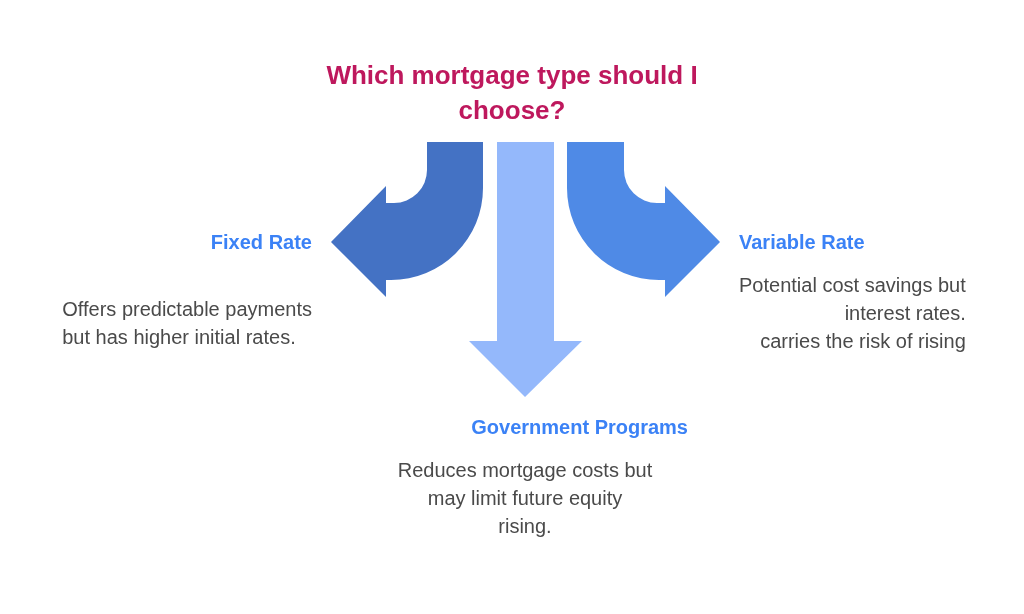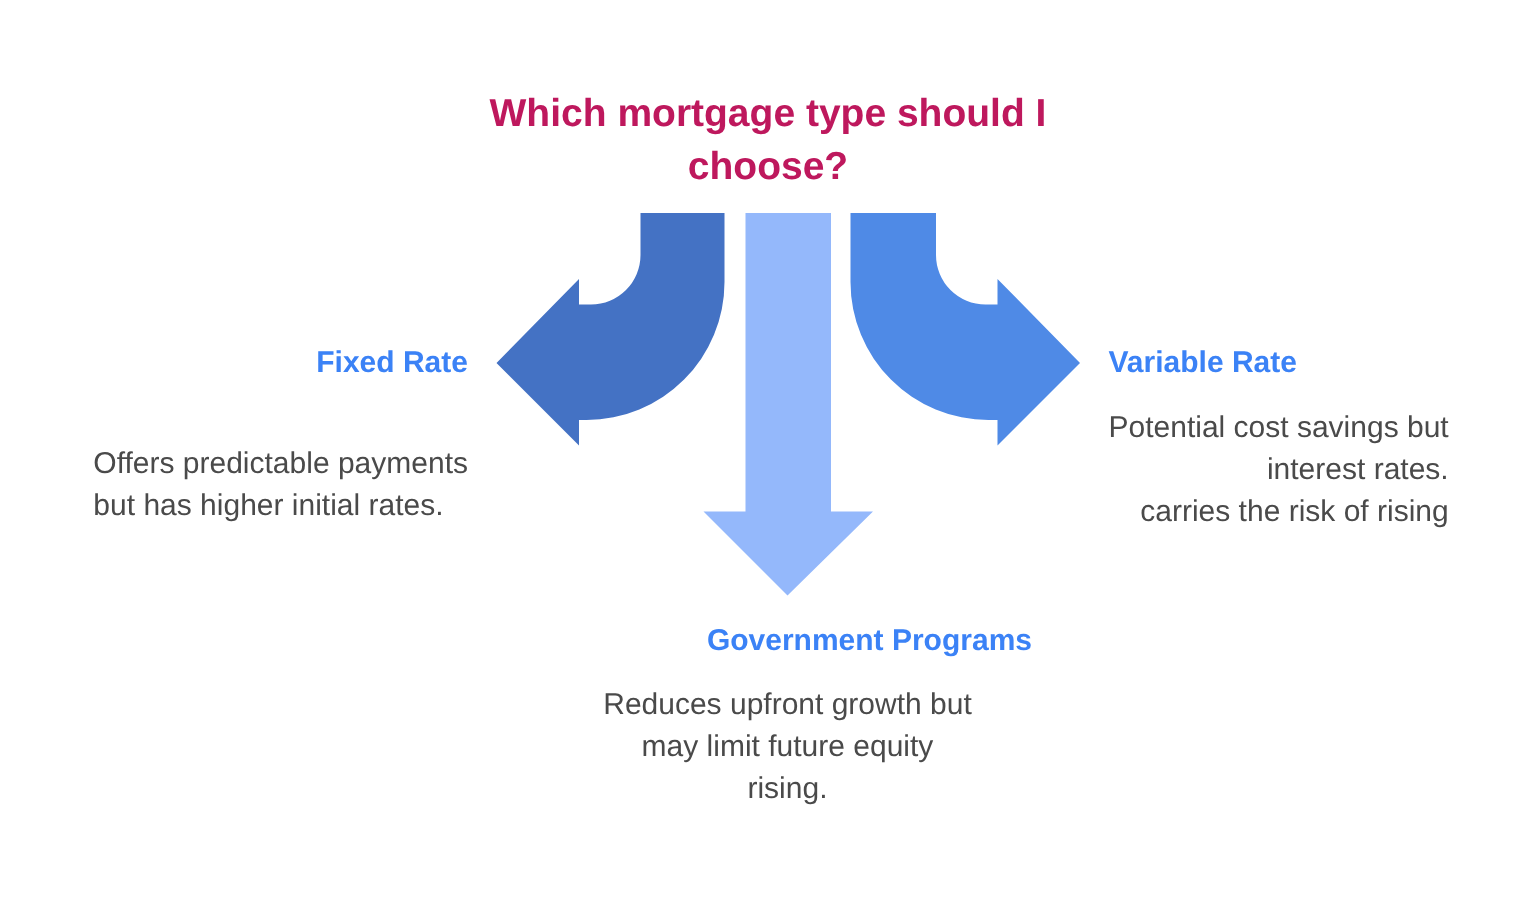--- a/index.html
+++ b/index.html
@@ -30,16 +30,16 @@
 
 <div class="heading" style="left:739px; top:229px;">Variable Rate</div>
 <div class="desc" style="left:739px; top:271px;text-align:right;">
   <div>Potential cost savings but</div>
   <div>interest rates.</div>
   <div>carries the risk of rising</div>
 </div>
 
 <div class="heading" style="left:362px; width:326px; text-align:right; top:414px;">Government Programs</div>
 <div class="desc" style="left:362px; width:326px; text-align:center; top:456px;">
-  <div>Reduces upfront growth but</div>
+  <div>Reduces mortgage costs but</div>
   <div>may limit future equity</div>
   <div>rising.</div>
 </div>
 
 </body></html>

